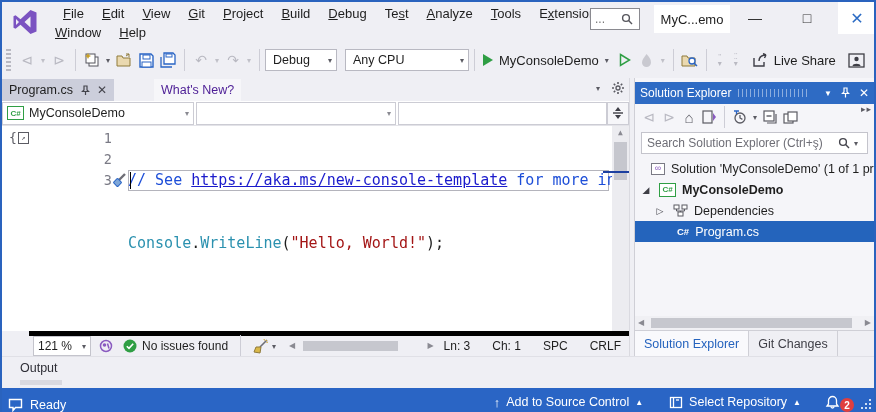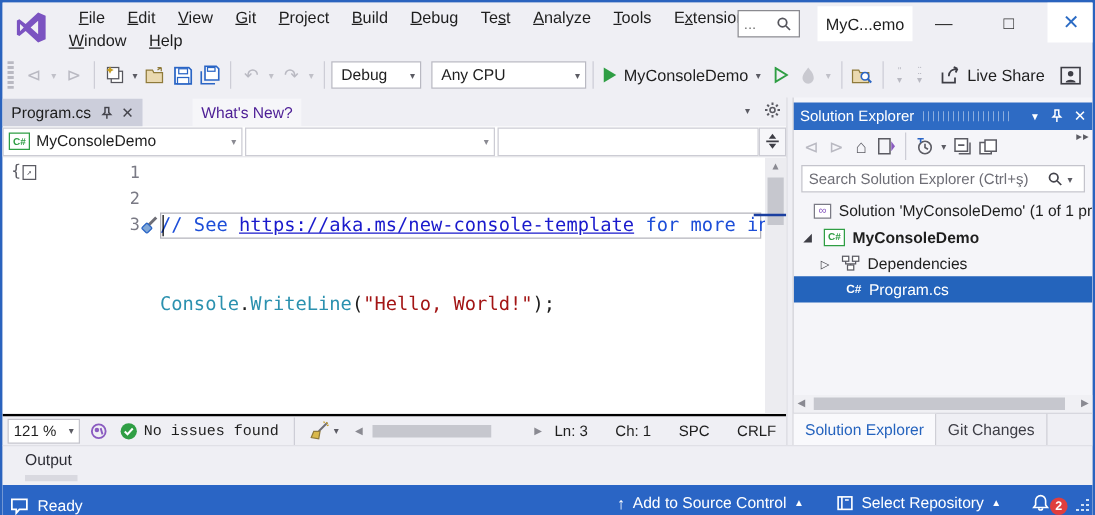--- a/index.html
+++ b/index.html
@@ -74,26 +74,26 @@
   .cm{ color:#1d4ed8; } .lk{ color:#1A1ACC; text-decoration:underline; }
   .ty{ color:#2B91AF; } .pl{ color:#1E1E1E; } .st{ color:#A31515; }
   .cur-line{ position:absolute; left:126px; top:44px; right:20px; height:21px; border:1px solid #B4B4BC; background:#fff;}
   .caret-bar{ position:absolute; left:128px; top:46px; width:1px; height:17px; background:#000;}
   .quickfix{ position:absolute; left:110px; top:46px; }
   .vscroll{ position:absolute; right:0; top:0; bottom:0; width:17px; background:#ECECF0; }
   .vscroll .arr{ position:absolute; left:0; width:17px; text-align:center; color:#8A8A92; font-size:8px;}
   .vthumb{ position:absolute; left:2px; right:2px; top:16px; height:38px; background:#C6C7CE;}
   .caret-mark{ position:absolute; right:0; width:26px; height:2px; top:45px; background:#1B3FA0;}
   
-  .estatus{ height:25px; flex:none; background:#EFEFF4; border-top:2px solid #000000;
-    display:flex; align-items:center; font-size:12px; color:#1E1E1E; padding:0 8px 0 4px;}
+  .estatus{ height:25px; flex:none; background:#EFEFF4; border-top:5px solid #000000;
+    display:flex; align-items:center; font-size:12px; color:#1E1E1E; padding:0 8px 0 4px;margin-left:27px;}
   .zoom-combo{ height:20px; width:58px; background:#fff; border:1px solid #C4C4CC; display:flex;
     align-items:center; font-size:12px; padding:0 4px; }
   .zoom-combo .cb-caret{ margin-left:auto; font-size:8px; color:#5B5B63;}
-  .health{ display:flex; align-items:center; gap:5px; margin-left:10px; white-space:nowrap;font-family:Liberation Mono, monospace;}
+  .health{ display:flex; align-items:center; gap:5px; margin-left:10px; white-space:nowrap;}
   .hscroll{ flex:1; height:14px; margin:0 10px; position:relative; max-width:175px;}
   .hscroll .arr{ position:absolute; top:2px; font-size:8px; color:#8A8A92;}
   .hthumb{ position:absolute; left:14px; top:2px; width:95px; height:10px; background:#C6C7CE;}
   .estat-right{ margin-left:auto; display:flex; gap:22px; white-space:nowrap; font-size:12px;}
   
   .splitter{ width:5px; flex:none; background:#EFEFF4; border-left:1px solid #DADAE0;}
   
   .se-col{ width:240px; flex:none; display:flex; flex-direction:column; background:#F5F5F9; border-left:1px solid #CFCFD6;}
   .se-header{ height:22px; flex:none; background:#2E6BC4; color:#fff; display:flex; align-items:center;
     font-size:12px; padding:0 5px; margin-top:4px;}

